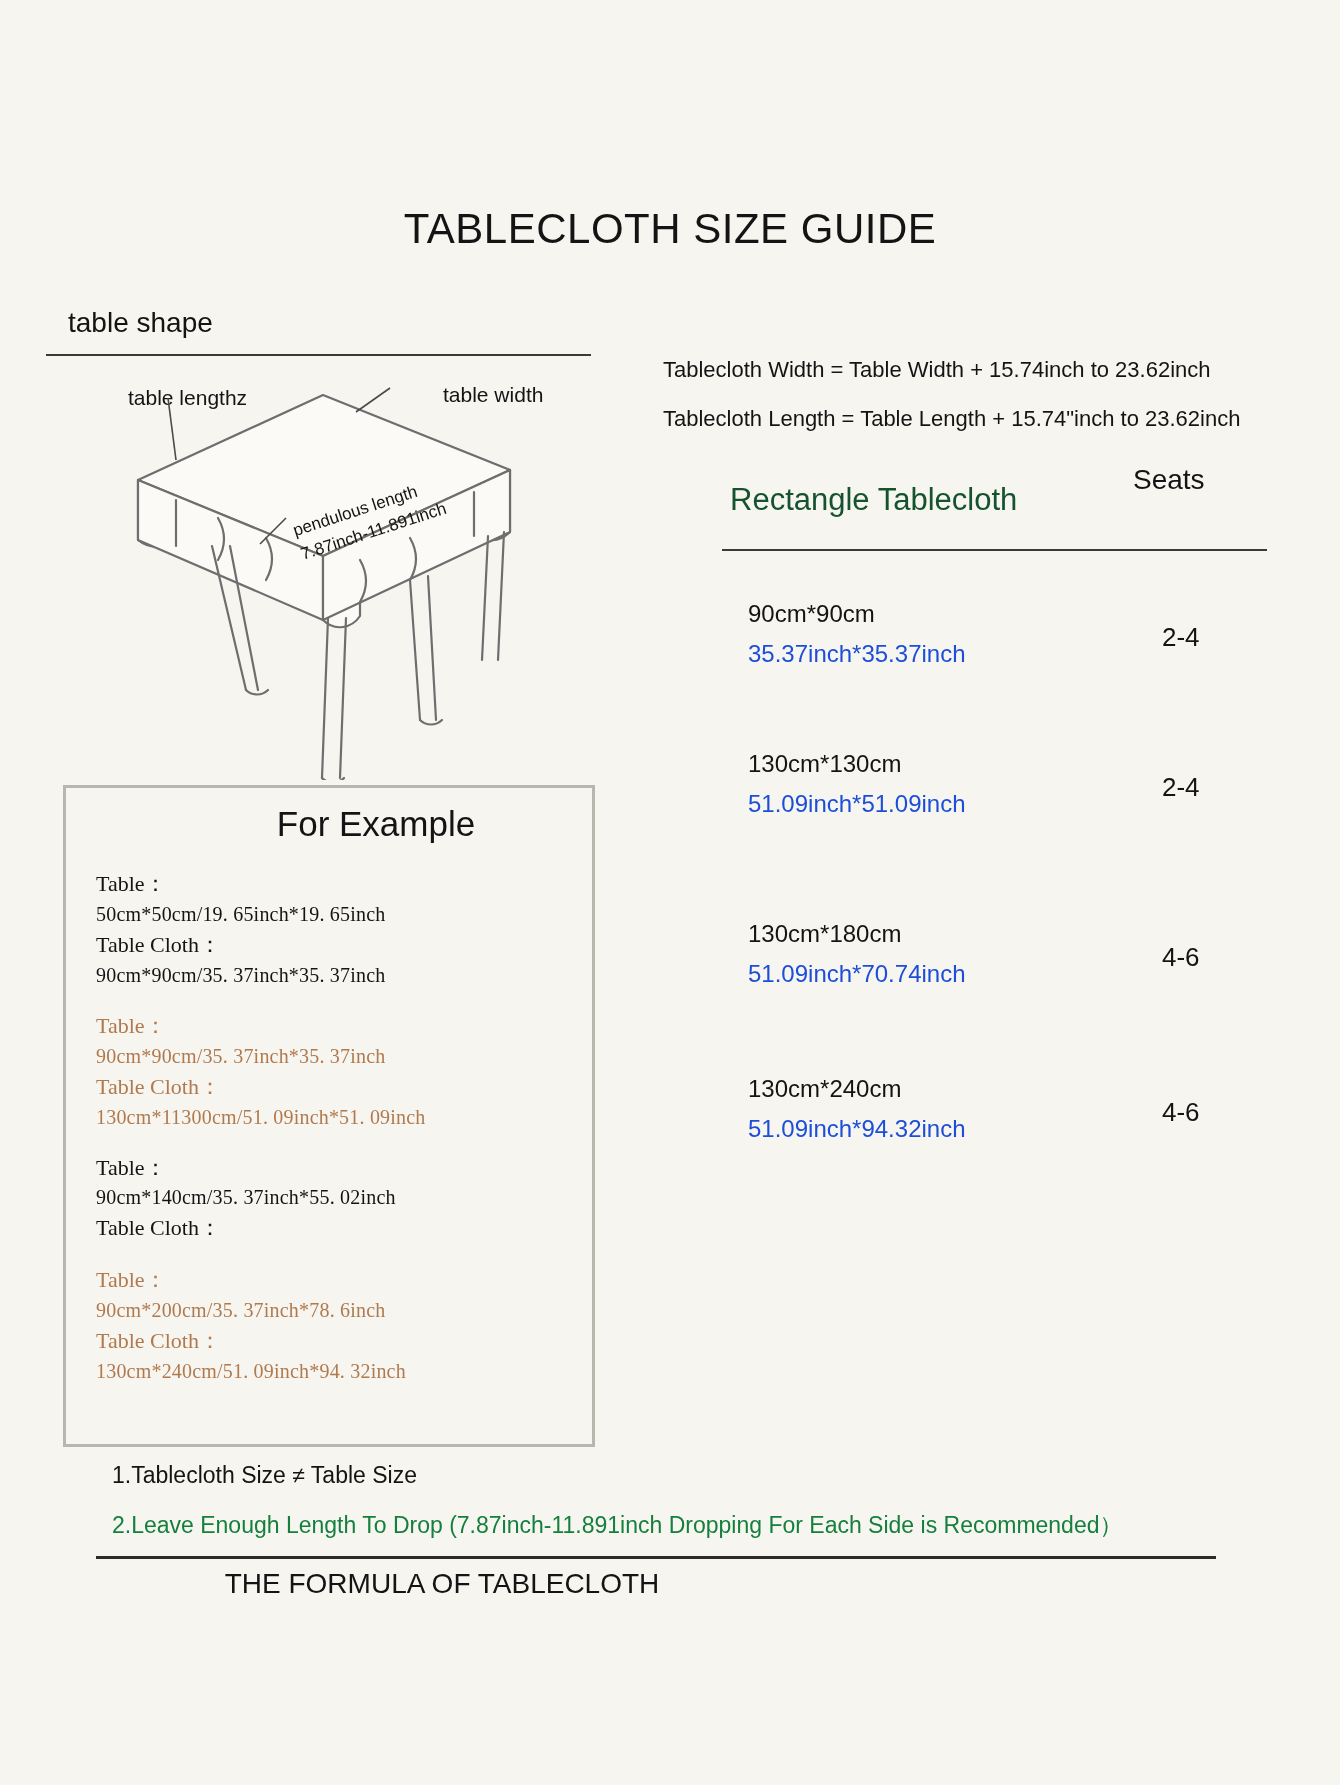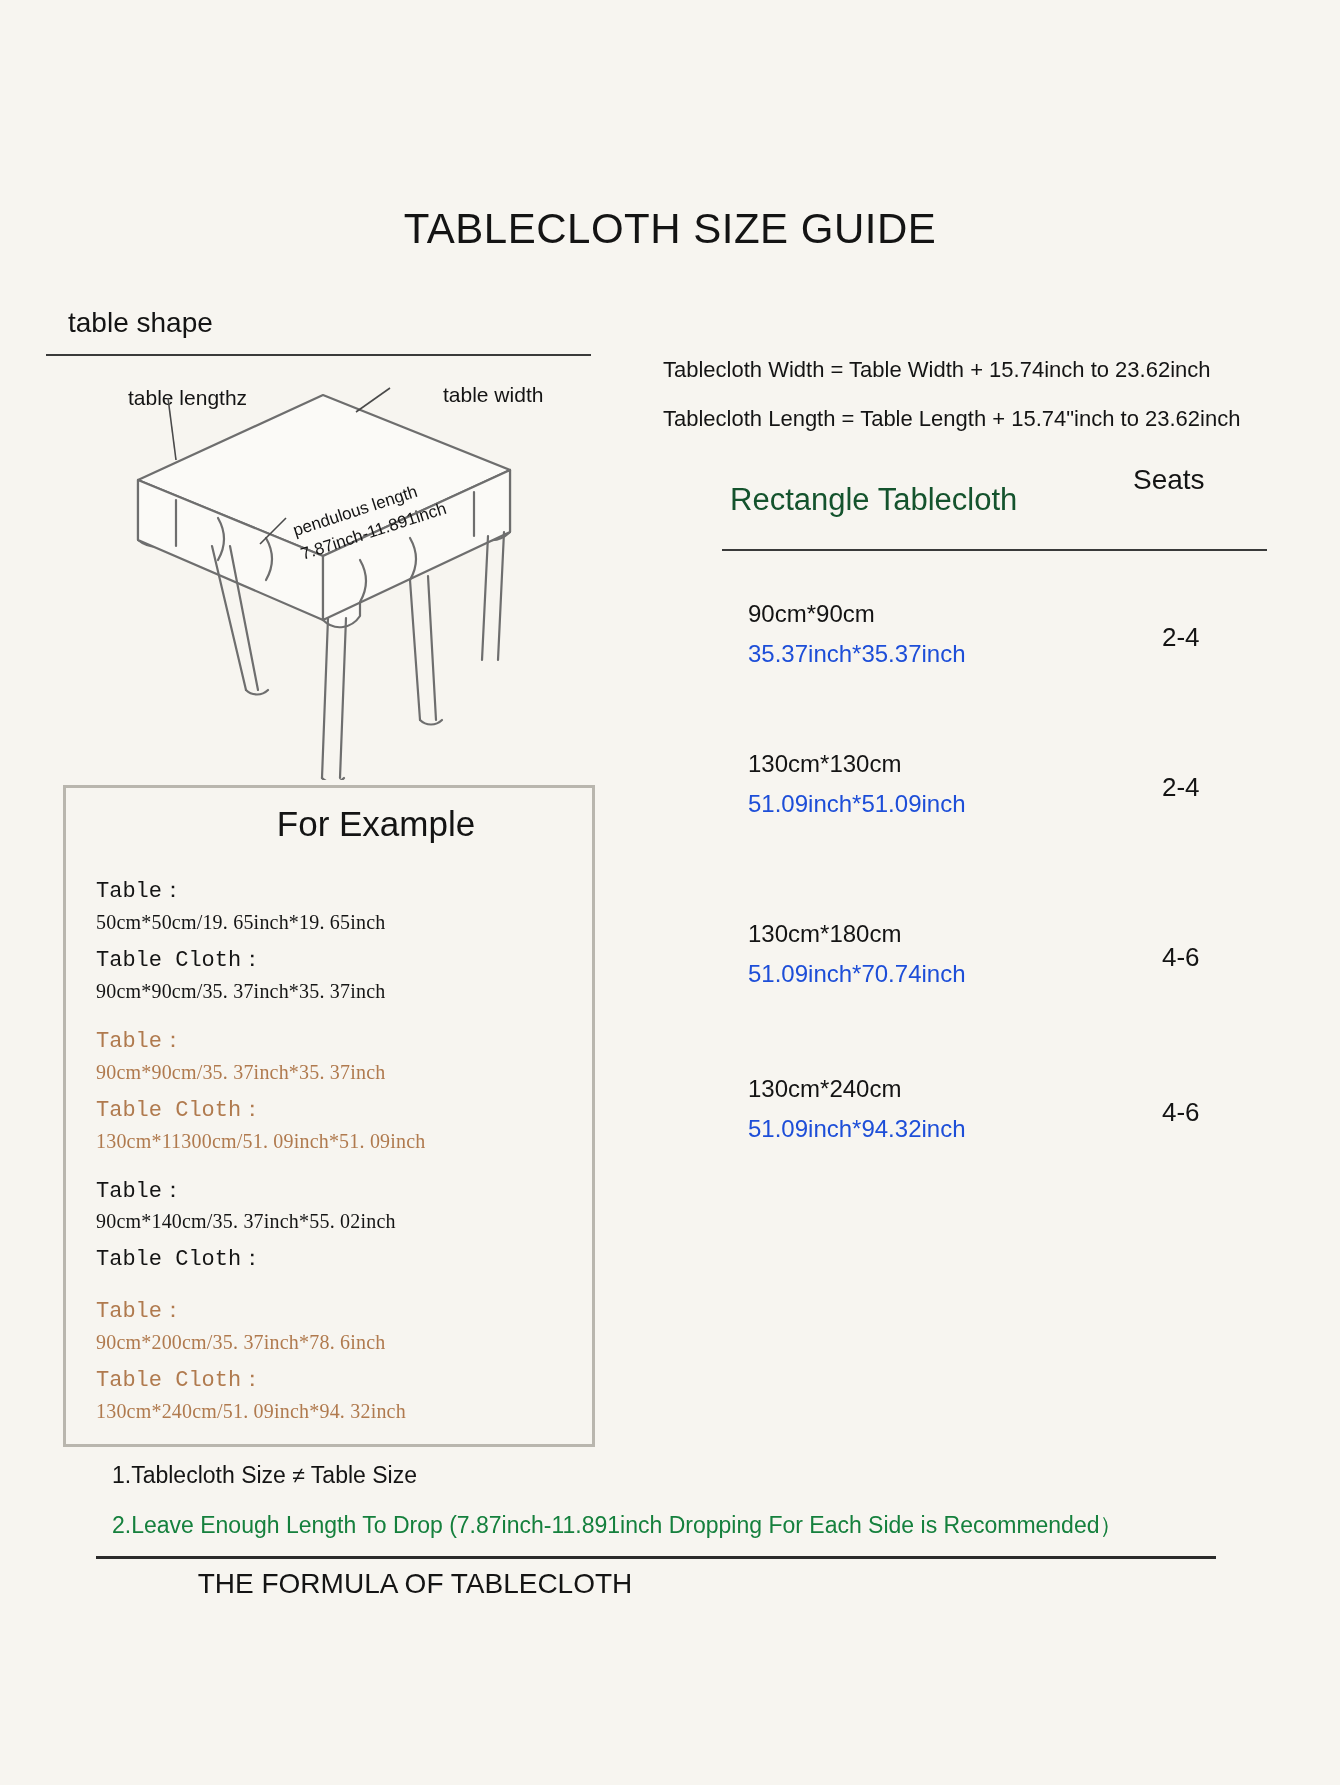--- a/index.html
+++ b/index.html
@@ -100,23 +100,22 @@
   }
   .example-list {
     position: absolute;
     left: 30px; top: 80px;
     width: 560px;
   }
   .ex-group { margin-bottom: 20px; }
   .ex-head {
     font-size: 22px;
     line-height: 1.45;
-    font-family: Liberation Mono, monospace;
-    color: #141414;
-    margin-top: 8px;
+    font-family: Liberation Serif, serif;
+    color: #141414;
   }
   .ex-val {
     font-size: 20px;
     line-height: 1.45;
     font-family: "Liberation Serif", serif;
     letter-spacing: 0.2px;
     color: #141414;
   }
   .ex-group.alt .ex-head,
   .ex-group.alt .ex-val { color: #b07a4e; }
@@ -141,20 +140,21 @@
     height: 3px;
     background: #2b2b2b;
   }
   .bottom-title {
     position: absolute;
     left: 0; top: 1568px;
     width: 830px;
     text-align: center;
     font-size: 28px;
     color: #141414;
+    padding-left: 27px;
   }
 
   
   .formula {
     position: absolute;
     font-size: 22px;
     color: #141414;
     white-space: nowrap;
     margin-top: 35px;
   }

